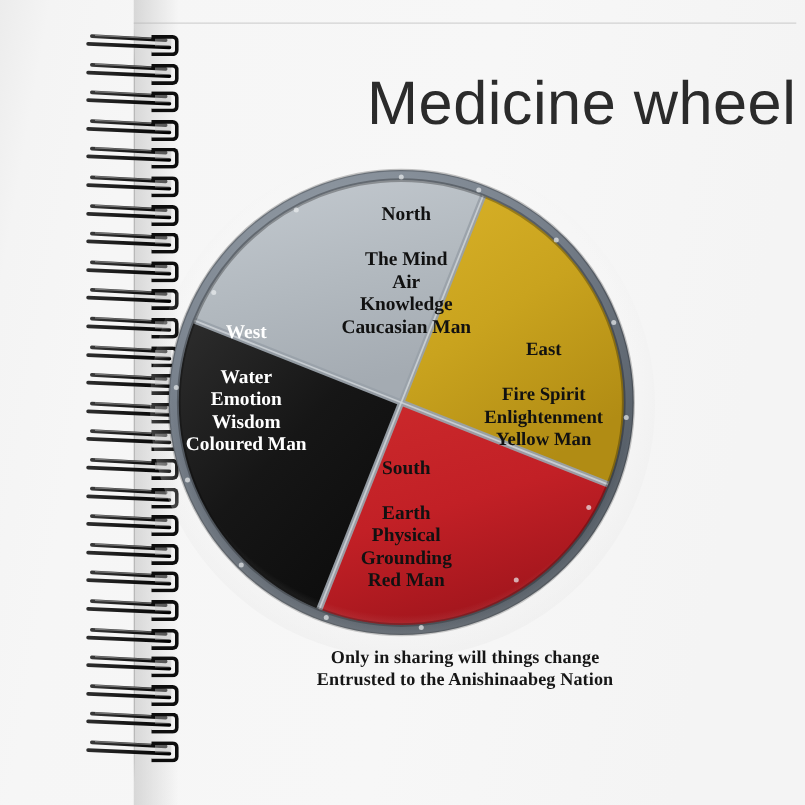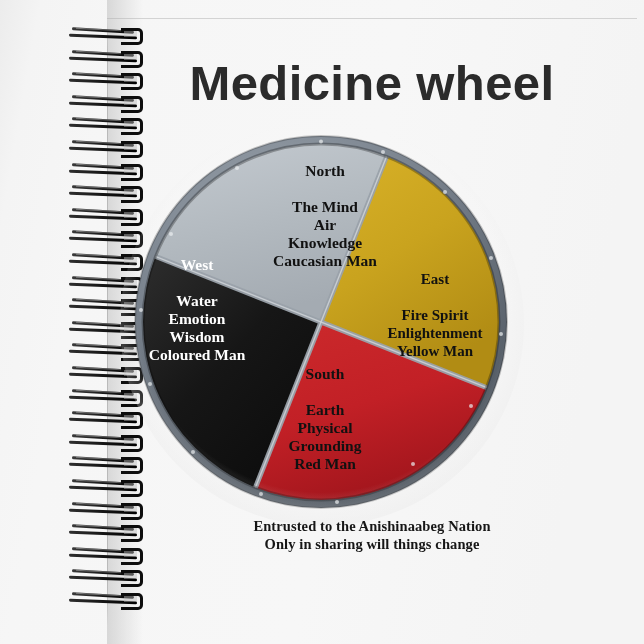--- a/index.html
+++ b/index.html
@@ -117,24 +117,24 @@
     background: rgba(255,255,255,.35);
     transform: skewY(3.2deg);
   }
 
   
   #title {
     position: absolute;
     left: 107px;
     top: 58px;
     width: 530px;
-    text-align: center;
+    text-align: right;
     font-family: "Liberation Sans", sans-serif;
     font-size: 49px;
-    font-weight: 700;
+    font-weight: 400;
     letter-spacing: 0.4px;
     color: #2b2b2b;
     line-height: 1.05;
     white-space: nowrap;
   }
 
   
   #wheel-wrap {
     position: absolute;
     left: 133px;
@@ -475,17 +475,17 @@
         <text class="seg-label" x="64" y="190" font-size="15.5" fill="#ffffff">Emotion</text>
         <text class="seg-label" x="64" y="208" font-size="15.5" fill="#ffffff">Wisdom</text>
         <text class="seg-label" x="64" y="226" font-size="15.5" fill="#ffffff">Coloured Man</text>
       </g>
     </svg>
   </div>
 
   <div id="wheel-glow"></div>
 
   <div id="footer">
+    <div>Only in sharing will things change</div>
     <div>Entrusted to the Anishinaabeg Nation</div>
-    <div>Only in sharing will things change</div>
   </div>
 
 </div>
 
 </body></html>

